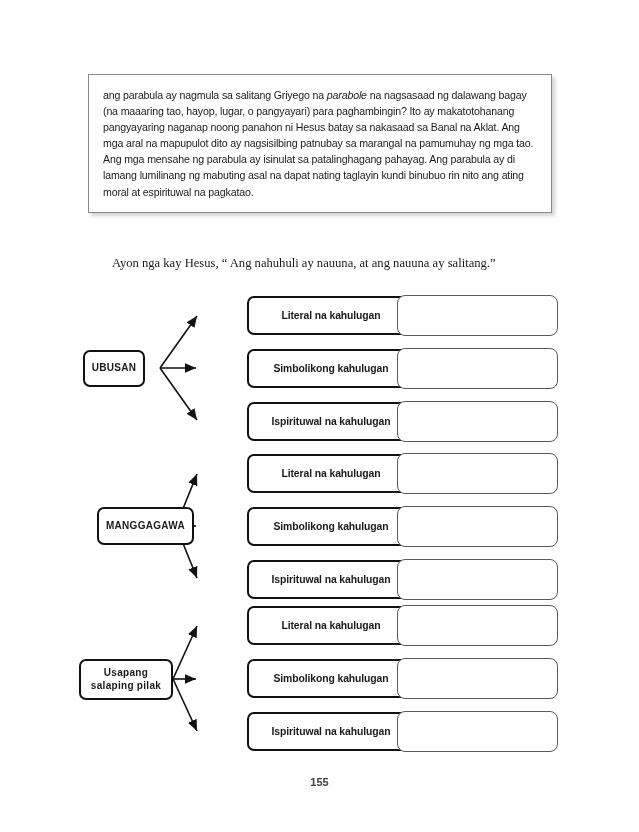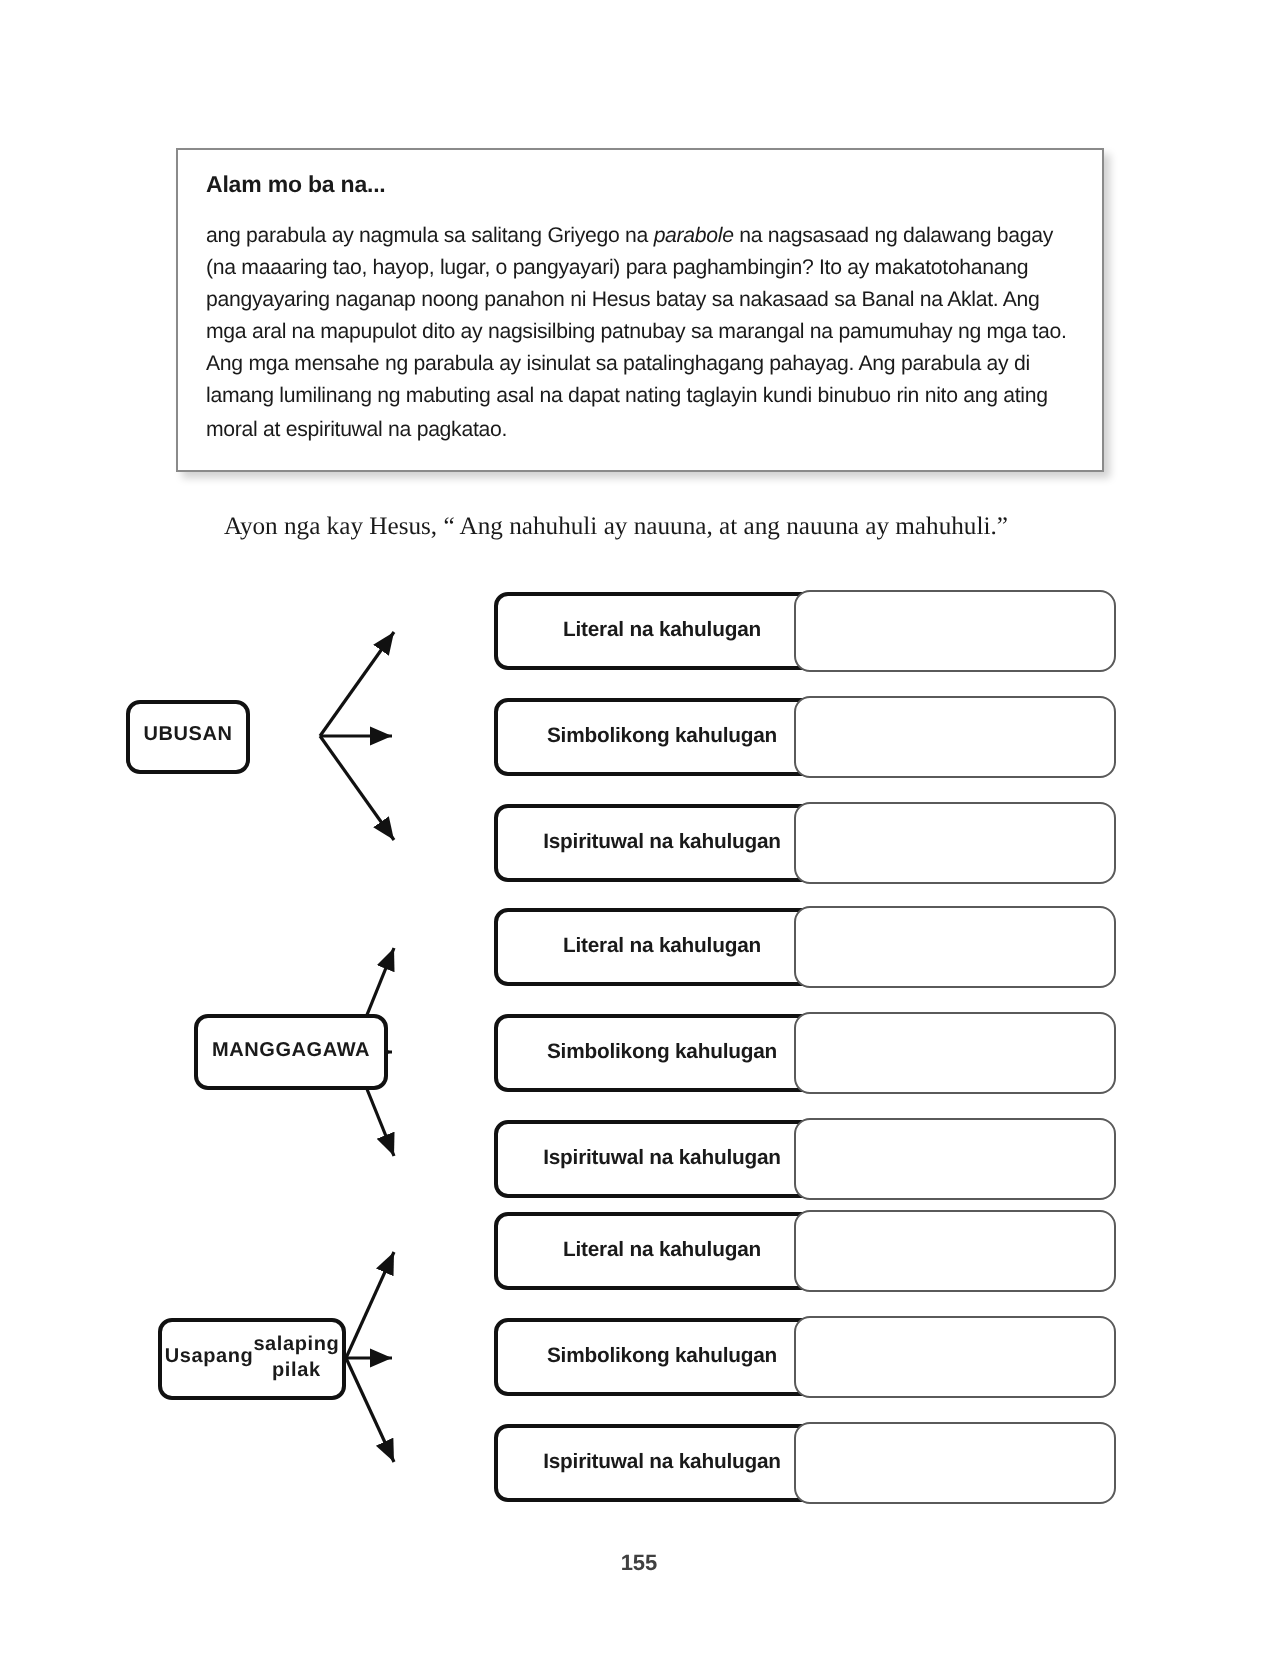--- a/index.html
+++ b/index.html
@@ -107,27 +107,26 @@
     text-align: center;
     font-size: 11px;
     font-weight: bold;
     color: #404040;
   }
 </style>
 </head>
 <body>
 
 <div id="info-box">
-  <div id="info-title">Alam mo ba na...</div>
   <p id="info-body">
     <span>ang parabula ay nagmula sa salitang Griyego na </span><span class="ital">parabole</span><span> na nagsasaad ng dalawang bagay (na maaaring tao, hayop, lugar, o pangyayari) para paghambingin? Ito ay makatotohanang pangyayaring naganap noong panahon ni Hesus batay sa nakasaad sa Banal na Aklat. Ang mga aral na mapupulot dito ay nagsisilbing patnubay sa marangal na pamumuhay ng mga tao. Ang mga mensahe ng parabula ay isinulat sa patalinghagang pahayag. Ang parabula ay di lamang lumilinang ng mabuting asal na dapat nating taglayin kundi binubuo rin nito ang ating moral at espirituwal na pagkatao.</span>
   </p>
 </div>
 
-<div id="quote-line">Ayon nga kay Hesus, “ Ang nahuhuli ay nauuna, at ang nauuna ay mahuhuli.”</div>
+<div id="quote-line">Ayon nga kay Hesus, “ Ang nahuhuli ay nauuna, at ang nauuna ay salitang.”</div>
 
 <div id="diagram">
   <svg width="639" height="832" xmlns="http://www.w3.org/2000/svg">
     <defs>
       <marker id="ah" markerWidth="8" markerHeight="8" refX="7" refY="3" orient="auto" markerUnits="strokeWidth">
         <path d="M0,0 L7,3 L0,6 z" fill="#111111"></path>
       </marker>
     </defs>
 
     <g>
@@ -152,21 +151,21 @@
       <line x1="173" y1="679" x2="197" y2="626" stroke="#111111" stroke-width="1.6" marker-end="url(#ah)"></line>
       <line x1="173" y1="679" x2="196" y2="679" stroke="#111111" stroke-width="1.6" marker-end="url(#ah)"></line>
       <line x1="173" y1="679" x2="197" y2="731" stroke="#111111" stroke-width="1.6" marker-end="url(#ah)"></line>
       <line x1="367" y1="625" x2="394" y2="625" stroke="#111111" stroke-width="1.4" marker-end="url(#ah)"></line>
       <line x1="367" y1="678" x2="394" y2="678" stroke="#111111" stroke-width="1.4" marker-end="url(#ah)"></line>
       <line x1="367" y1="731" x2="394" y2="731" stroke="#111111" stroke-width="1.4" marker-end="url(#ah)"></line>
     </g>
   </svg>
 </div>
 
-<div class="node src-node" style="left:63px; top:350px; width:62px; height:37px;">
+<div class="node src-node" style="left:83px; top:350px; width:62px; height:37px;">
   <span>UBUSAN</span>
 </div>
 
 <div class="node mid-node" style="left:199px; top:296px; width:168px; height:39px;">
   <span>Literal na kahulugan</span>
 </div>
 <div class="node mid-node" style="left:199px; top:349px; width:168px; height:39px;">
   <span>Simbolikong kahulugan</span>
 </div>
 <div class="node mid-node" style="left:199px; top:402px; width:168px; height:39px;">
@@ -200,21 +199,21 @@
 <div class="node ans-node" style="left:397px; top:453px; width:161px; height:41px;">
   <span></span>
 </div>
 <div class="node ans-node" style="left:397px; top:506px; width:161px; height:41px;">
   <span></span>
 </div>
 <div class="node ans-node" style="left:397px; top:559px; width:161px; height:41px;">
   <span></span>
 </div>
 
-<div class="node src-node" style="left:79px; top:659px; width:94px; height:41px; flex-direction:row;">
+<div class="node src-node" style="left:79px; top:659px; width:94px; height:41px; flex-direction:column;">
   <span>Usapang</span>
   <span>salaping pilak</span>
 </div>
 
 <div class="node mid-node" style="left:199px; top:606px; width:168px; height:39px;">
   <span>Literal na kahulugan</span>
 </div>
 <div class="node mid-node" style="left:199px; top:659px; width:168px; height:39px;">
   <span>Simbolikong kahulugan</span>
 </div>

